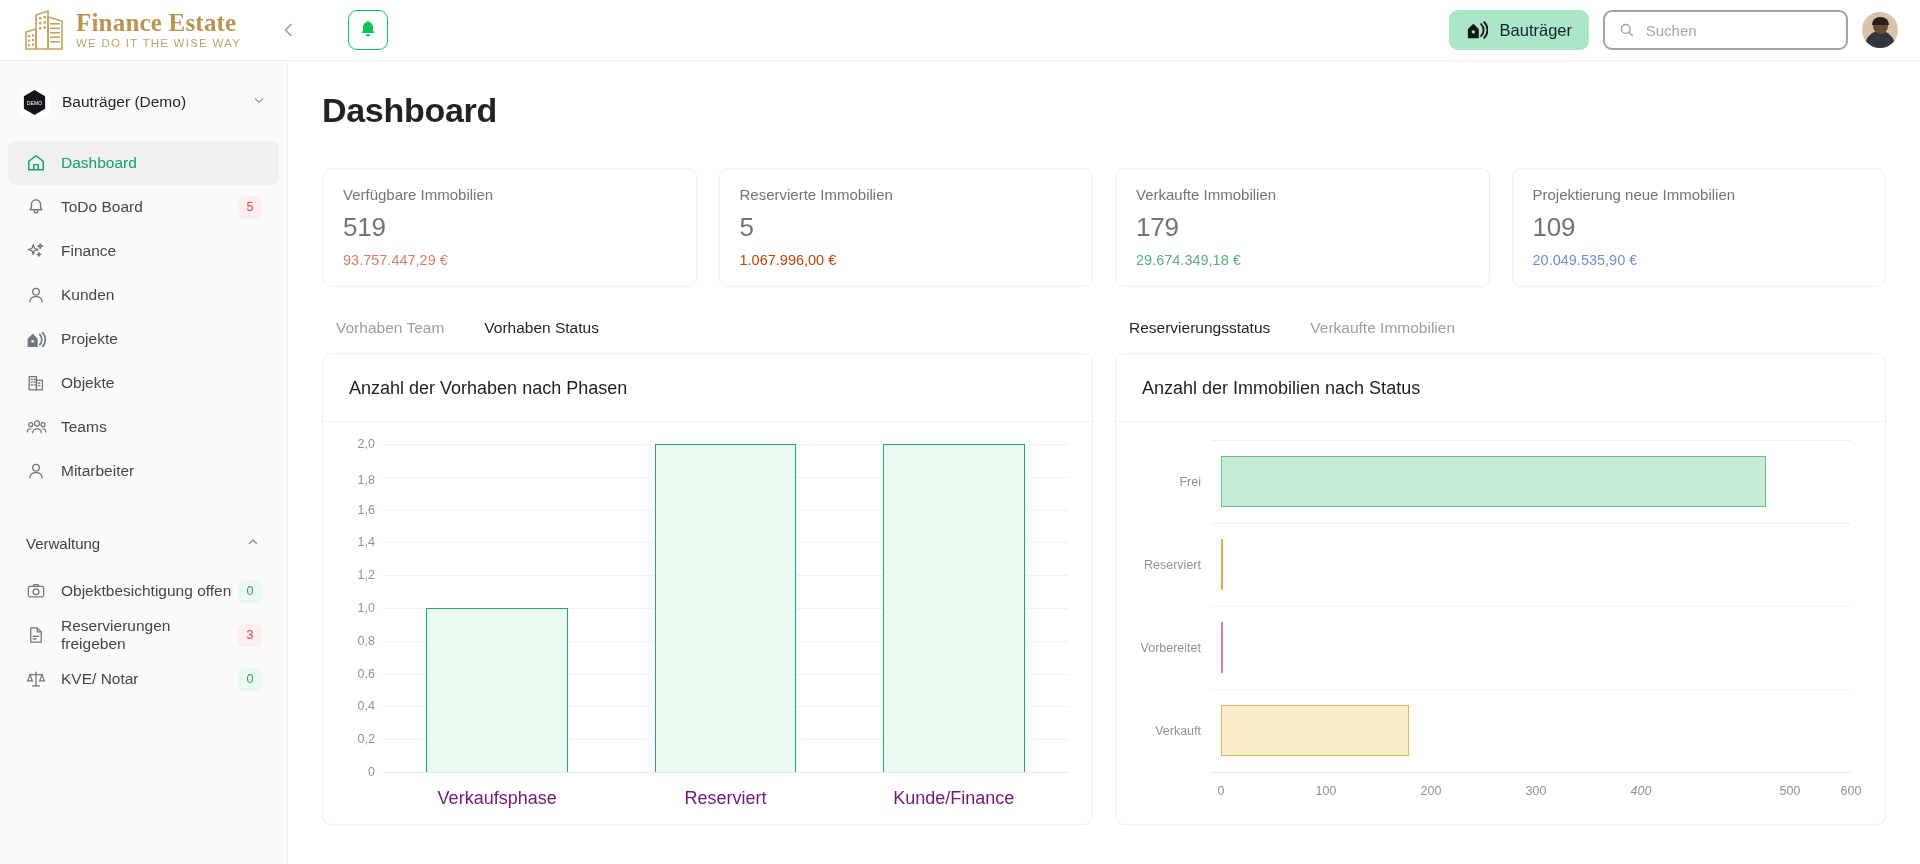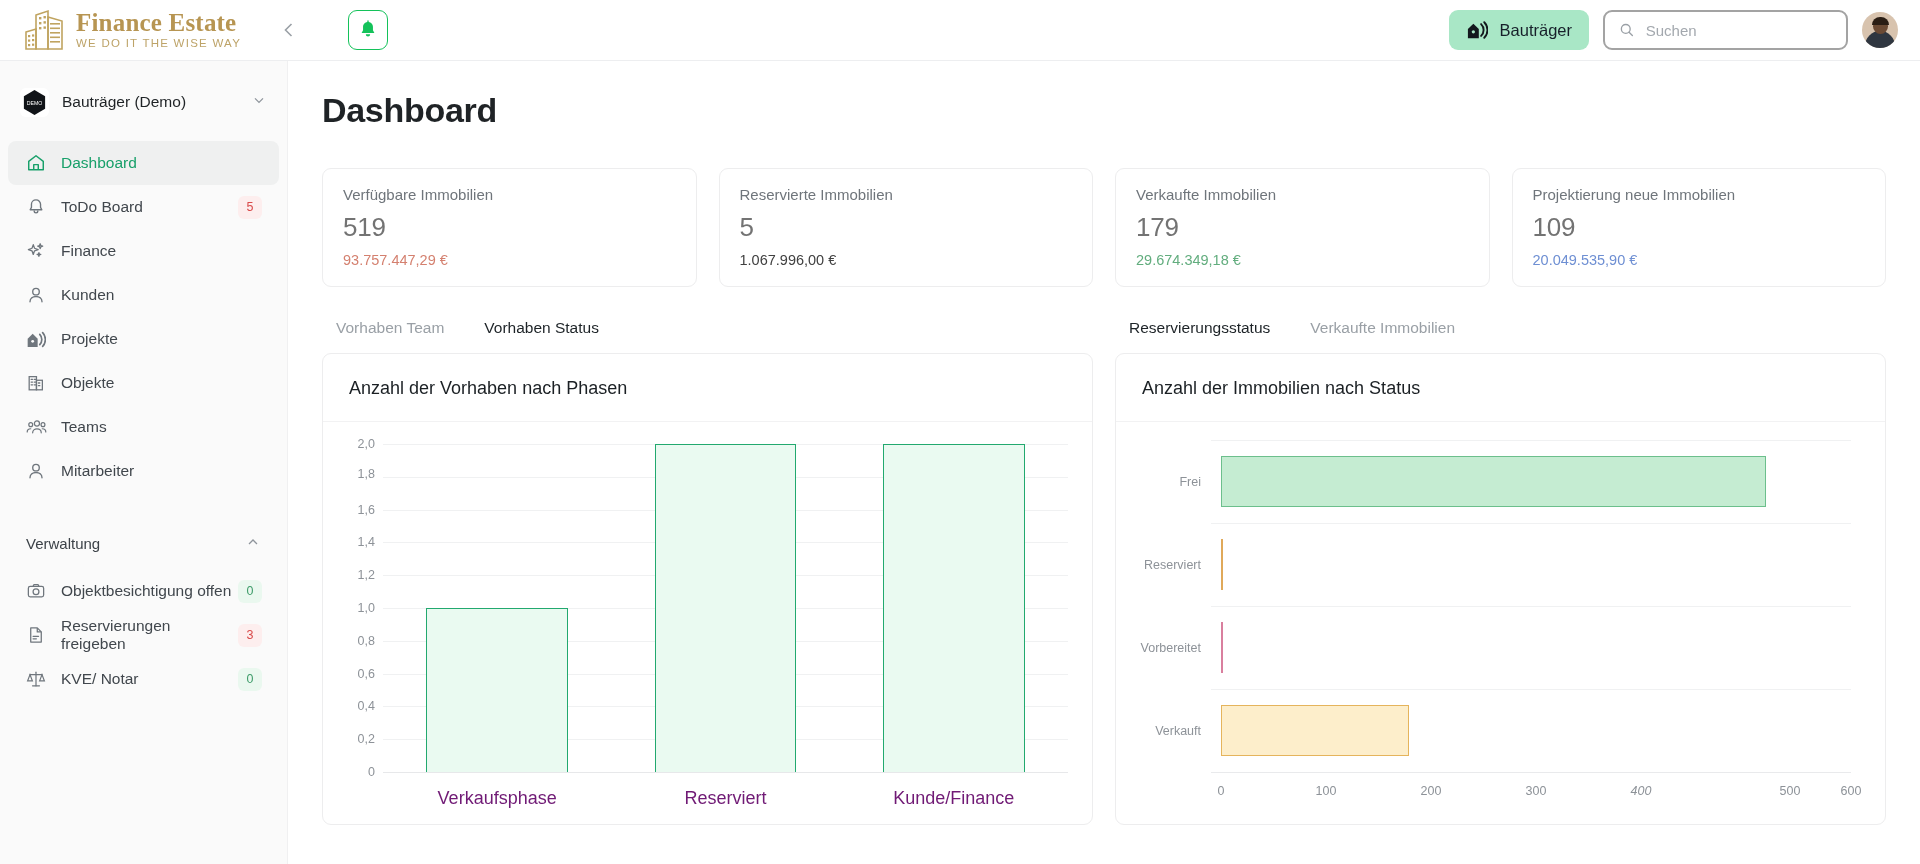--- a/index.html
+++ b/index.html
@@ -379,21 +379,21 @@
 
   <div class="kpi-row">
     <div class="kpi-card">
       <div class="kpi-label">Verfügbare Immobilien</div>
       <div class="kpi-value">519</div>
       <div class="kpi-sub" style="color:#d4806f">93.757.447,29 €</div>
     </div>
     <div class="kpi-card">
       <div class="kpi-label">Reservierte Immobilien</div>
       <div class="kpi-value">5</div>
-      <div class="kpi-sub" style="color:#404040">1.067.996,00 €</div>
+      <div class="kpi-sub" style="color:#c2410c">1.067.996,00 €</div>
     </div>
     <div class="kpi-card">
       <div class="kpi-label">Verkaufte Immobilien</div>
       <div class="kpi-value">179</div>
       <div class="kpi-sub" style="color:#62ad7e">29.674.349,18 €</div>
     </div>
     <div class="kpi-card">
       <div class="kpi-label">Projektierung neue Immobilien</div>
       <div class="kpi-value">109</div>
       <div class="kpi-sub" style="color:#6e8fd3">20.049.535,90 €</div>
@@ -423,21 +423,21 @@
               <div class="vc-ylabel" style="left: 12px; top: 218.8px;">0,8</div>
               <div class="vc-grid" style="left: 60px; top: 186px; width: 685px;"></div>
               <div class="vc-ylabel" style="left: 12px; top: 186px;">1,0</div>
               <div class="vc-grid" style="left: 60px; top: 153.2px; width: 685px;"></div>
               <div class="vc-ylabel" style="left: 12px; top: 153.2px;">1,2</div>
               <div class="vc-grid" style="left: 60px; top: 120.4px; width: 685px;"></div>
               <div class="vc-ylabel" style="left: 12px; top: 120.4px;">1,4</div>
               <div class="vc-grid" style="left: 60px; top: 87.6px; width: 685px;"></div>
               <div class="vc-ylabel" style="left: 12px; top: 87.6px;">1,6</div>
               <div class="vc-grid" style="left: 60px; top: 54.8px; width: 685px;"></div>
-              <div class="vc-ylabel" style="left: 12px; top: 52px;">1,8</div>
+              <div class="vc-ylabel" style="left: 12px; top: 58px;">1,8</div>
               <div class="vc-grid" style="left: 60px; top: 22px; width: 685px;"></div>
               <div class="vc-ylabel" style="left: 12px; top: 22px;">2,0</div>
               <div class="vc-bar" style="left: 103.383px; top: 186px; width: 141.567px; height: 164px; background: rgb(234, 250, 241); border-color: rgb(34, 169, 111);"></div>
               <div class="vc-xlabel" style="left: 174.167px; top: 366px;">Verkaufsphase</div>
               <div class="vc-bar" style="left: 331.717px; top: 22px; width: 141.567px; height: 328px; background: rgb(234, 250, 241); border-color: rgb(34, 169, 111);"></div>
               <div class="vc-xlabel" style="left: 402.5px; top: 366px;">Reserviert</div>
               <div class="vc-bar" style="left: 560.05px; top: 22px; width: 141.567px; height: 328px; background: rgb(234, 250, 241); border-color: rgb(34, 169, 111);"></div>
               <div class="vc-xlabel" style="left: 630.833px; top: 366px;">Kunde/Finance</div>
             </div>
         </div>

